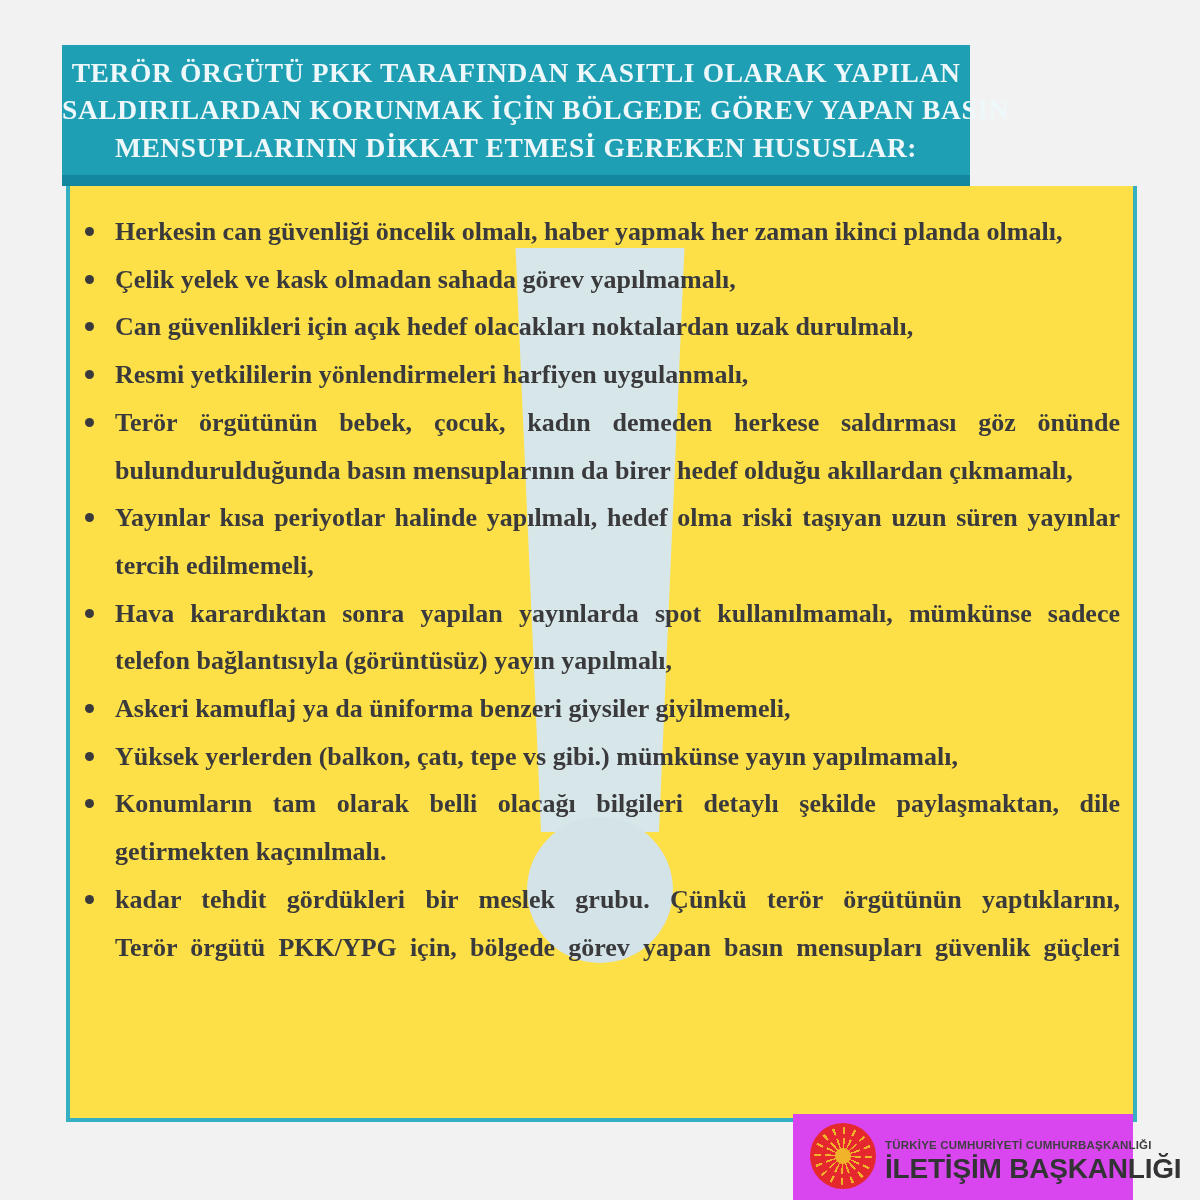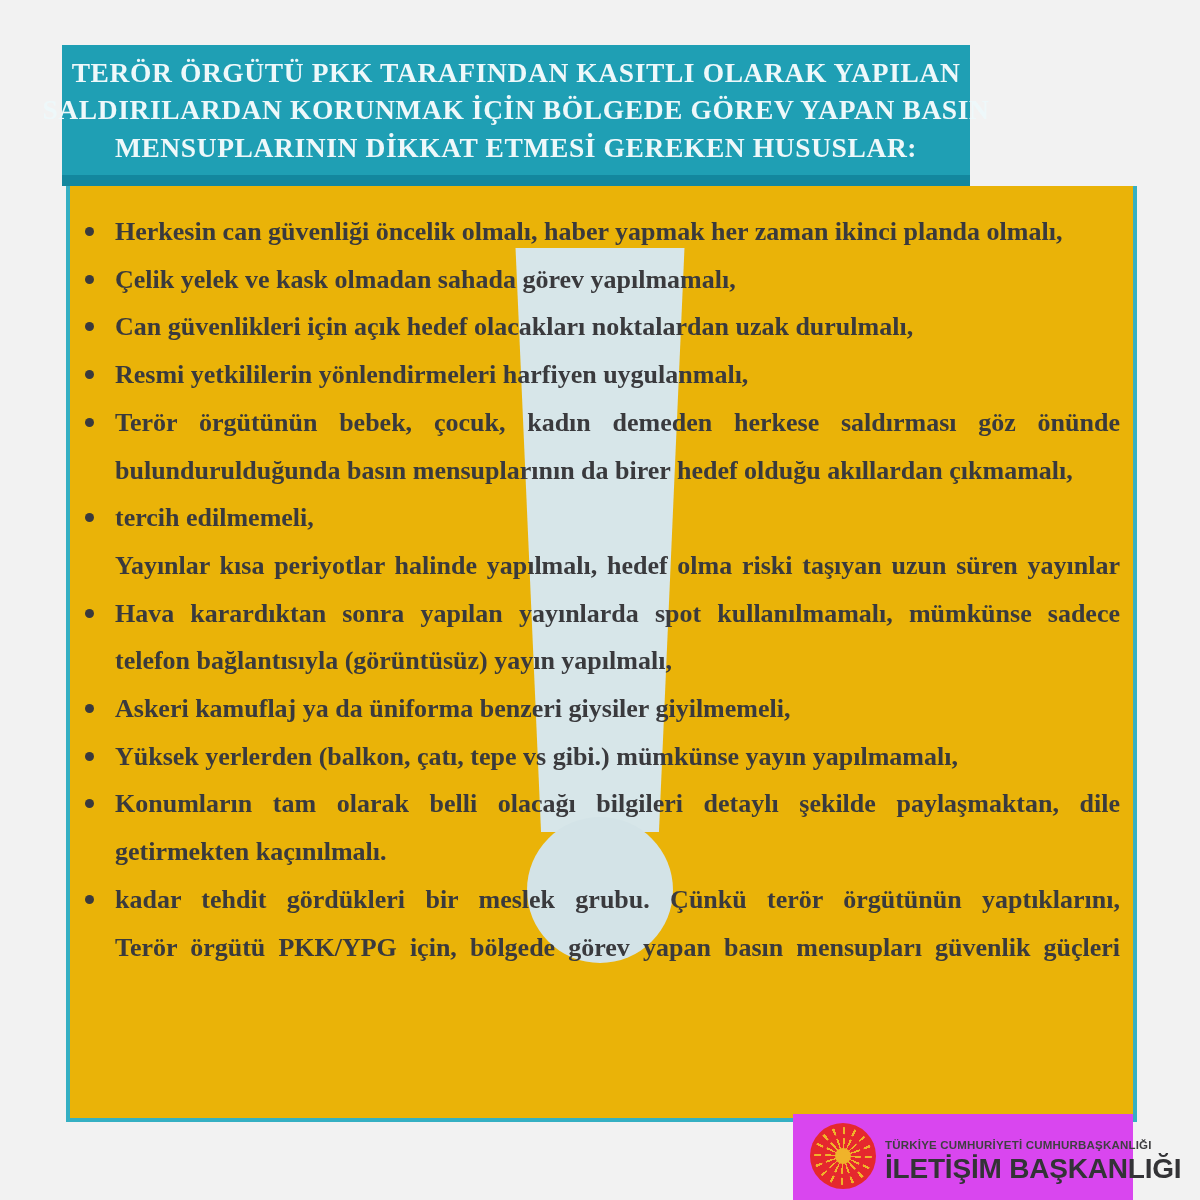--- a/index.html
+++ b/index.html
@@ -13,32 +13,31 @@
 
   
   .header {
     position:absolute; left:62px; top:45px; width:908px; height:141px;
     box-sizing:border-box;
     background:#1f9fb4;
     border-bottom:11px solid #13879e;
     display:flex; flex-direction:column; justify-content:center;
     text-align:center;
     z-index:2;
-    align-items:center;
   }
   .header-line {
     color:#eef8fa; font-weight:bold; font-size:27.5px; line-height:37.5px;
     letter-spacing:0.6px; white-space:nowrap;
   }
 
   
   .content {
     position:absolute; left:66px; top:186px; width:1071px; height:936px;
     box-sizing:border-box;
-    background:#eab308;
+    background:#fde047;
     border:4px solid #35b0c3; border-top:none;
     z-index:1;
   }
   
   .wm { position:absolute; inset:0; z-index:0; }
   .wm-bar {
     position:absolute; left:442px; top:62px; width:176px; height:584px;
     background:#d7e6e9;
     clip-path:polygon(2% 0, 98% 0, 83.5% 100%, 16.5% 100%);
   }
@@ -125,22 +124,22 @@
         <span class="dot"></span>
         <span class="ln">Resmi yetkililerin yönlendirmeleri harfiyen uygulanmalı,</span>
       </li>
       <li>
         <span class="dot"></span>
         <span class="ln just">Terör örgütünün bebek, çocuk, kadın demeden herkese saldırması göz önünde</span>
         <span class="ln">bulundurulduğunda basın mensuplarının da birer hedef olduğu akıllardan çıkmamalı,</span>
       </li>
       <li>
         <span class="dot"></span>
+        <span class="ln just">Yayınlar kısa periyotlar halinde yapılmalı, hedef olma riski taşıyan uzun süren yayınlar</span>
         <span class="ln">tercih edilmemeli,</span>
-        <span class="ln just">Yayınlar kısa periyotlar halinde yapılmalı, hedef olma riski taşıyan uzun süren yayınlar</span>
       </li>
       <li>
         <span class="dot"></span>
         <span class="ln just">Hava karardıktan sonra yapılan yayınlarda spot kullanılmamalı, mümkünse sadece</span>
         <span class="ln">telefon bağlantısıyla (görüntüsüz) yayın yapılmalı,</span>
       </li>
       <li>
         <span class="dot"></span>
         <span class="ln">Askeri kamuflaj ya da üniforma benzeri giysiler giyilmemeli,</span>
       </li>

